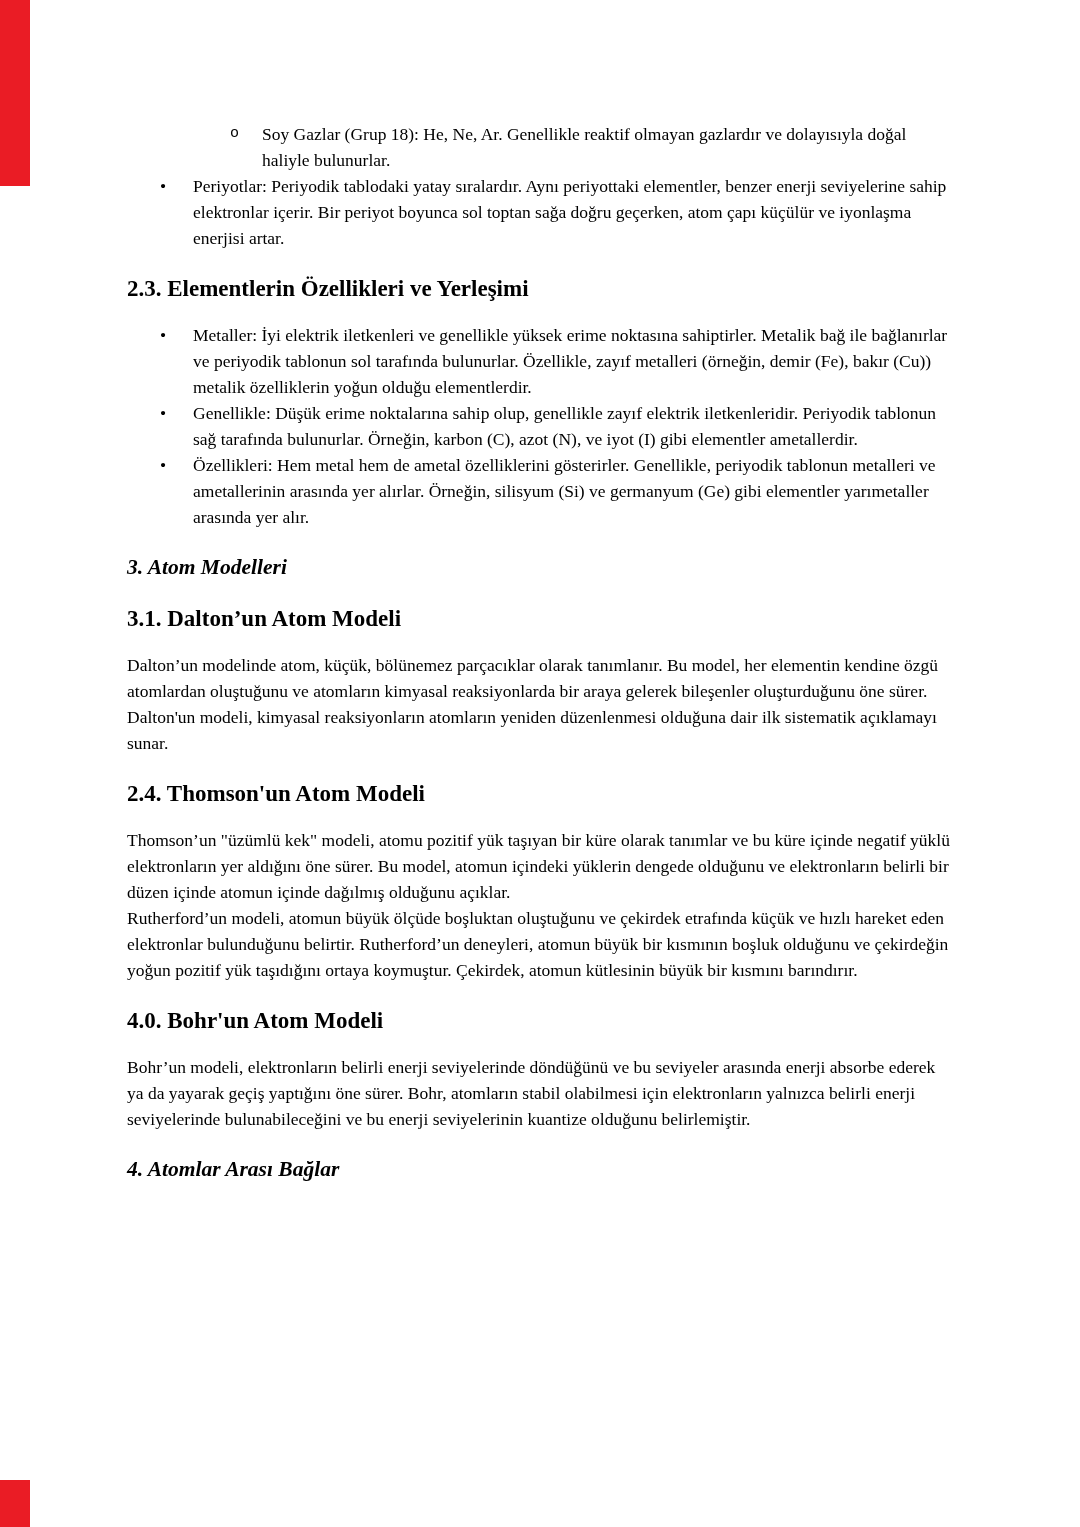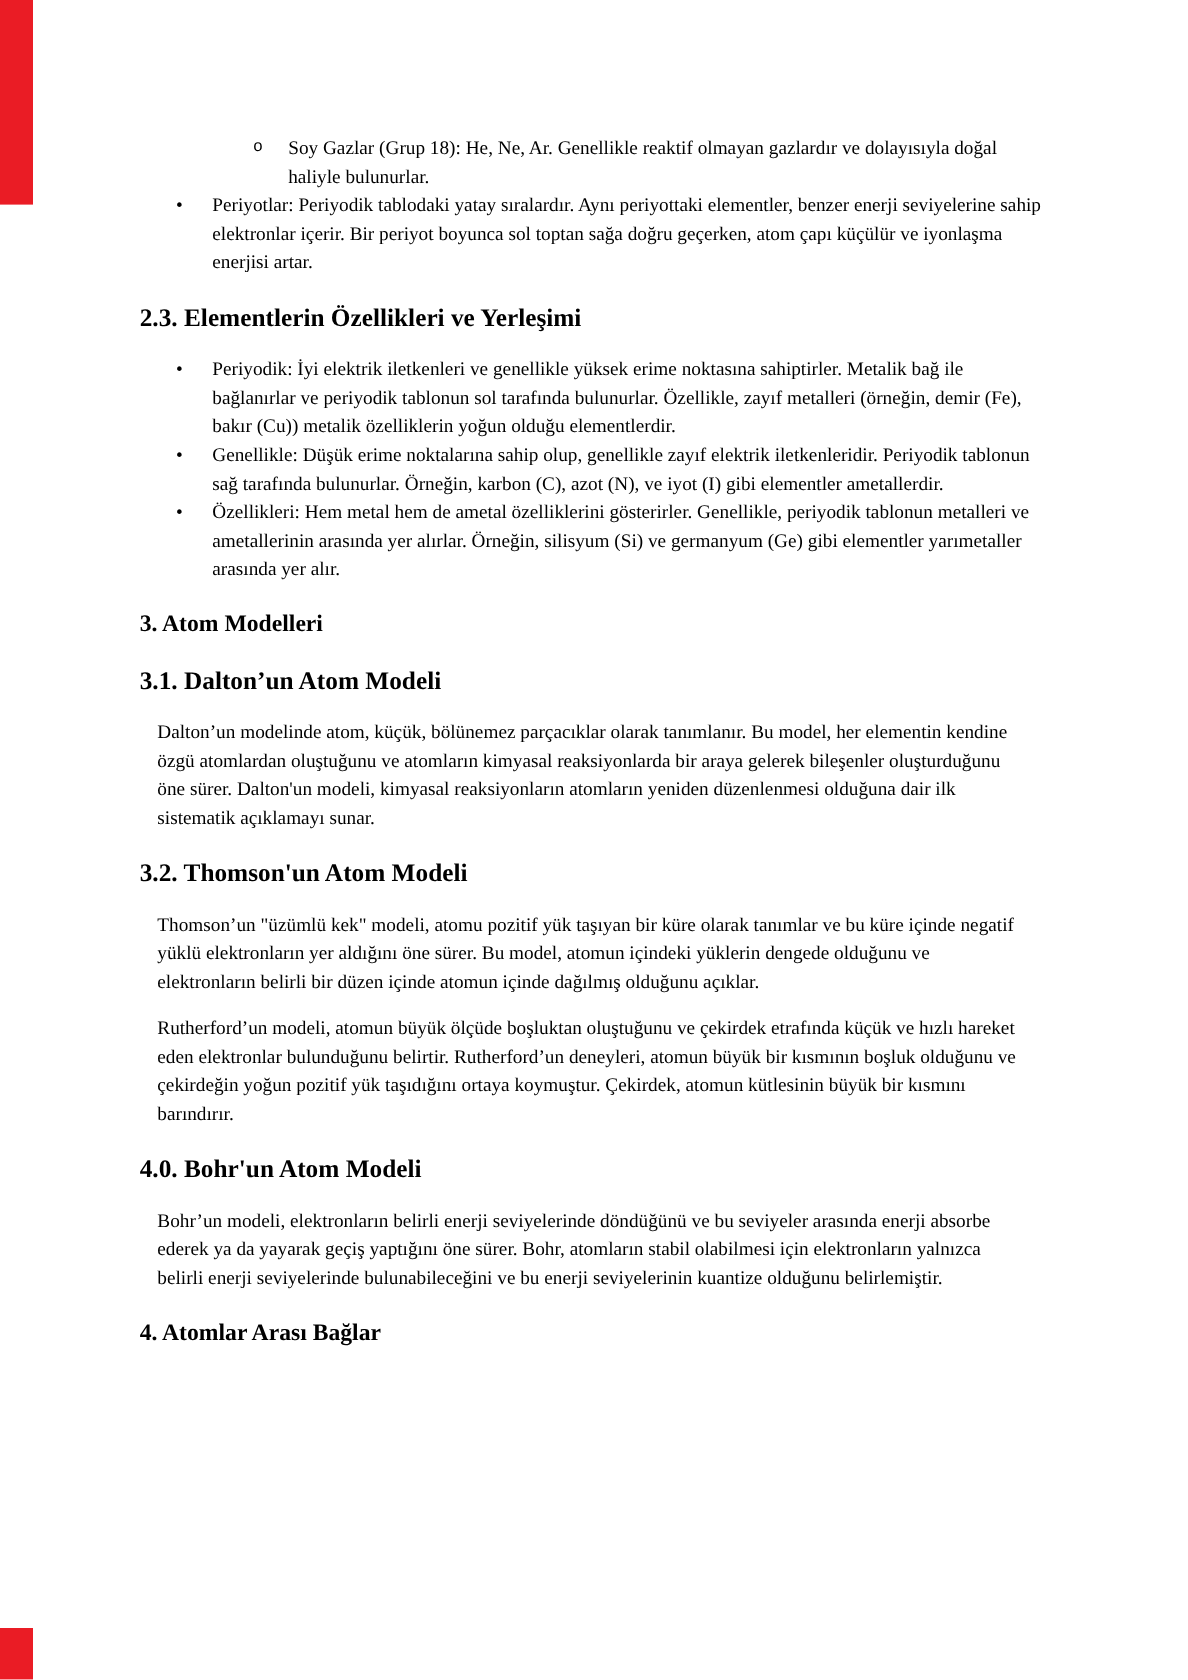--- a/index.html
+++ b/index.html
@@ -40,34 +40,35 @@
     flex: 0 0 auto;
     text-align: left;
   }
   .li.l1 { padding-left: 33px; }
   .li.l1 .marker { width: 33px; }
   .li.l2 { padding-left: 103px; }
   .li.l2 .marker { width: 32px; font-family: "Liberation Mono", monospace; font-size: 15px; }
   .li-text { flex: 1 1 auto; }
 
   p {
-    margin: 16px;
+    margin: 0;
     font-family: Liberation Serif, serif;
   }
   .h-sub {
     margin: 25px 0 20px 0;
     font-size: 23px;
     font-weight: bold;
     line-height: 26px;
   }
   .h-main {
     margin: 23px 0 22px 0;
     font-size: 21.5px;
     font-weight: bold;
     line-height: 28px;
+    font-style: italic;
   }
 </style>
 </head>
 <body>
 
 <div class="page">
   <div class="red-bar top"></div>
   <div class="red-bar bottom"></div>
 
   <div class="content">
@@ -84,21 +85,21 @@
       <div class="li-text">
         <span class="b">Periyotlar</span><span>: Periyodik tablodaki yatay sıralardır. Aynı periyottaki elementler, benzer enerji seviyelerine sahip elektronlar içerir. Bir periyot boyunca sol toptan sağa doğru geçerken, atom çapı küçülür ve iyonlaşma enerjisi artar.</span>
       </div>
     </div>
 
     <h2 class="h-sub">2.3. Elementlerin Özellikleri ve Yerleşimi</h2>
 
     <div class="li l1">
       <span class="marker">•</span>
       <div class="li-text">
-        <span class="b">Periyodik</span><span>: İyi elektrik iletkenleri ve genellikle yüksek erime noktasına sahiptirler. Metalik bağ ile bağlanırlar ve periyodik tablonun sol tarafında bulunurlar. Özellikle, </span><span class="b">zayıf metalleri</span><span> (örneğin, demir (Fe), bakır (Cu)) metalik özelliklerin yoğun olduğu elementlerdir.</span>
+        <span class="b">Metaller</span><span>: İyi elektrik iletkenleri ve genellikle yüksek erime noktasına sahiptirler. Metalik bağ ile bağlanırlar ve periyodik tablonun sol tarafında bulunurlar. Özellikle, </span><span class="b">zayıf metalleri</span><span> (örneğin, demir (Fe), bakır (Cu)) metalik özelliklerin yoğun olduğu elementlerdir.</span>
       </div>
     </div>
 
     <div class="li l1">
       <span class="marker">•</span>
       <div class="li-text">
         <span class="b">Genellikle</span><span>: Düşük erime noktalarına sahip olup, genellikle zayıf elektrik iletkenleridir. Periyodik tablonun sağ tarafında bulunurlar. Örneğin, karbon (C), azot (N), ve iyot (I) gibi elementler ametallerdir.</span>
       </div>
     </div>
 
@@ -107,21 +108,21 @@
       <div class="li-text">
         <span class="b">Özellikleri</span><span>: Hem metal hem de ametal özelliklerini gösterirler. Genellikle, periyodik tablonun metalleri ve ametallerinin arasında yer alırlar. Örneğin, silisyum (Si) ve germanyum (Ge) gibi elementler yarımetaller arasında yer alır.</span>
       </div>
     </div>
 
     <h1 class="h-main">3. Atom Modelleri</h1>
 
     <h2 class="h-sub">3.1. Dalton’un Atom Modeli</h2>
     <p>Dalton’un modelinde atom, küçük, bölünemez parçacıklar olarak tanımlanır. Bu model, her elementin kendine özgü atomlardan oluştuğunu ve atomların kimyasal reaksiyonlarda bir araya gelerek bileşenler oluşturduğunu öne sürer. Dalton'un modeli, kimyasal reaksiyonların atomların yeniden düzenlenmesi olduğuna dair ilk sistematik açıklamayı sunar.</p>
 
-    <h2 class="h-sub">3.2. Thomson'un Atom Modeli</h2>
+    <h2 class="h-sub">2.4. Thomson'un Atom Modeli</h2>
     <p>Thomson’un "üzümlü kek" modeli, atomu pozitif yük taşıyan bir küre olarak tanımlar ve bu küre içinde negatif yüklü elektronların yer aldığını öne sürer. Bu model, atomun içindeki yüklerin dengede olduğunu ve elektronların belirli bir düzen içinde atomun içinde dağılmış olduğunu açıklar.</p>
 
     <p>Rutherford’un modeli, atomun büyük ölçüde boşluktan oluştuğunu ve çekirdek etrafında küçük ve hızlı hareket eden elektronlar bulunduğunu belirtir. Rutherford’un deneyleri, atomun büyük bir kısmının boşluk olduğunu ve çekirdeğin yoğun pozitif yük taşıdığını ortaya koymuştur. Çekirdek, atomun kütlesinin büyük bir kısmını barındırır.</p>
 
     <h2 class="h-sub">4.0. Bohr'un Atom Modeli</h2>
     <p>Bohr’un modeli, elektronların belirli enerji seviyelerinde döndüğünü ve bu seviyeler arasında enerji absorbe ederek ya da yayarak geçiş yaptığını öne sürer. Bohr, atomların stabil olabilmesi için elektronların yalnızca belirli enerji seviyelerinde bulunabileceğini ve bu enerji seviyelerinin kuantize olduğunu belirlemiştir.</p>
 
     <h1 class="h-main">4. Atomlar Arası Bağlar</h1>
 
   </div>

